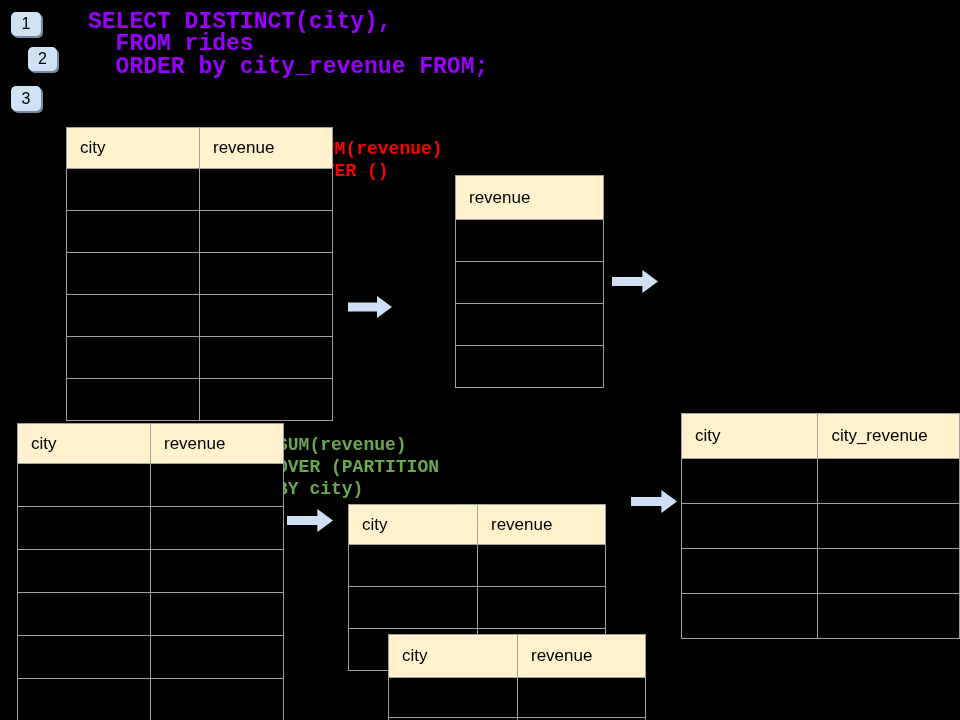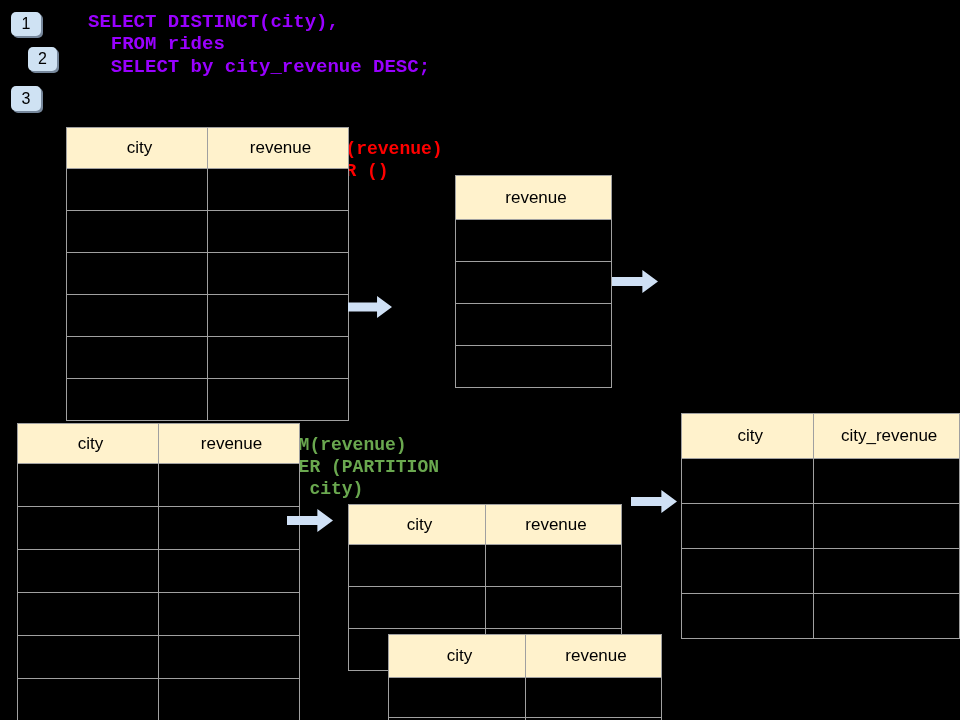--- a/index.html
+++ b/index.html
@@ -9,58 +9,58 @@
   
   .badge{position:absolute;width:30px;height:24px;background:var(--badge,#cfe2f3);
          border-radius:5px;box-shadow:2px 2px 0 #76879b;color:#000;font-size:16px;
          display:flex;align-items:center;justify-content:center;}
   #badge-1{left:11px;top:12px;}
   #badge-2{left:28px;top:47px;width:29px;}
   #badge-3{left:11px;top:86px;height:25px;}
 
   
   .code{position:absolute;left:88px;top:11px;font-family:"Liberation Mono",monospace;
-        font-weight:bold;font-size:19px;line-height:22.4px;white-space:pre;}
+        font-weight:bold;font-size:23px;line-height:22.4px;white-space:pre;}
   .note{position:absolute;font-family:"Liberation Mono",monospace;font-weight:bold;white-space:pre;}
   #side-note{left:753px;top:36px;font-size:16px;line-height:23px;}
   #note-total{left:313px;top:138px;font-size:18px;line-height:22px;}
   #note-partition{left:277px;top:434px;font-size:18px;line-height:22px;}
   .purple{color:var(--purple,#9900ff);} .red{color:var(--red,#ff0000);} .green{color:var(--green,#6aa84f);}
 
   
   .tblwrap{position:absolute;}
   #t-source-top{left:66px;top:127px;}
   #t-total-revenue{left:455px;top:175px;}
   #t-source-bottom{left:17px;top:423px;}
   #t-partition-mid{left:348px;top:504px;}
   #t-partition-overlap{left:388px;top:634px;z-index:3;}
   #t-result{left:681px;top:413px;}
   table.dtable{border-collapse:collapse;}
-  table.dtable th{background:var(--cream,#fff2cc);font-weight:normal;text-align:center;
-        padding:0 8px 0 13px;font-size:17px;color:#000;border:1px solid var(--gray,#a0a0a0);}
+  table.dtable th{background:var(--cream,#fff2cc);font-weight:normal;text-align:left;
+        padding:0 0 0 13px;font-size:17px;color:#000;border:1px solid var(--gray,#a0a0a0);}
   table.dtable td{background:#000;border:1px solid var(--gray,#a0a0a0);padding:0;}
 
   
   .arrow{position:absolute;width:46px;height:23px;background:var(--arrow,#cfe0f5);
          clip-path:polygon(0 30%,66% 30%,66% 0,100% 50%,66% 100%,66% 70%,0 70%);}
   #arrow-1{left:348px;top:296px;width:44px;height:22px;}
   #arrow-2{left:612px;top:270px;}
   #arrow-3{left:287px;top:509px;}
   #arrow-4{left:631px;top:490px;}
 </style>
 </head>
 <body>
 
 <div class="canvas">
 
   <div class="badge" id="badge-1">1</div>
   <div class="badge" id="badge-2">2</div>
   <div class="badge" id="badge-3">3</div>
 
-  <div class="code" id="sql-main"><div class="purple">SELECT DISTINCT(city),</div><div class="purple">  FROM rides</div><div class="purple">  SELECT by city_revenue DESC;</div></div>
+  <div class="code" id="sql-main"><div class="purple">SELECT DISTINCT(city),</div><div class="purple">  FROM rides</div><div class="purple">  ORDER by city_revenue FROM;</div></div>
 
   <div class="note red" id="note-total"><div>SUM(revenue)</div><div>OVER ()</div></div>
   <div class="note green" id="note-partition"><div>SUM(revenue)</div><div>OVER (PARTITION</div><div>BY city)</div></div>
 
   <div class="tblwrap" id="t-source-top">
       <table class="dtable">
         <thead>
           <tr>
             <th style="width: 119px; height: 40px;">city</th>
             <th style="width: 119px; height: 40px;">revenue</th>

